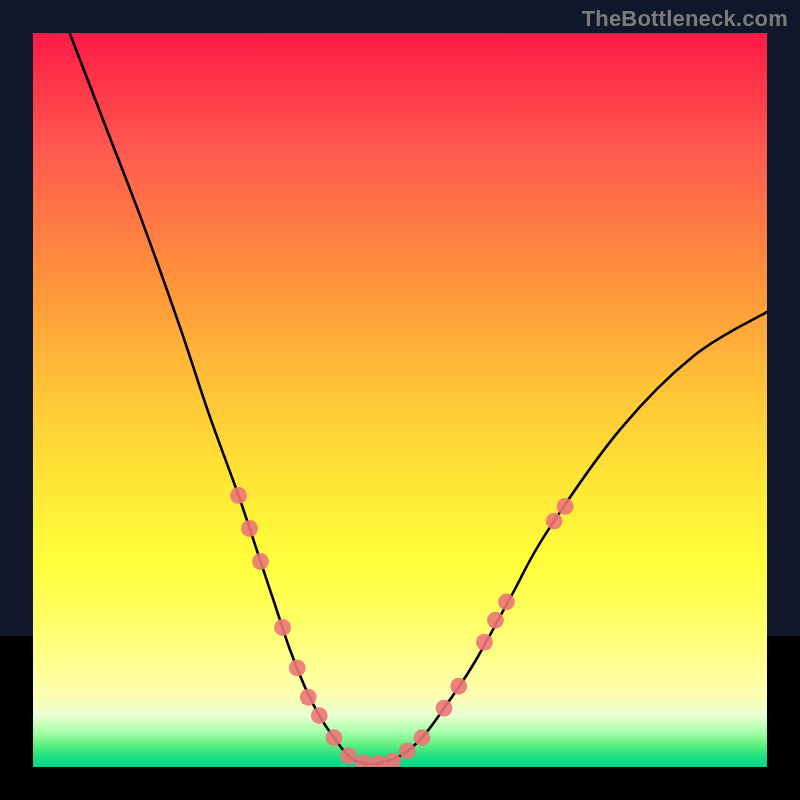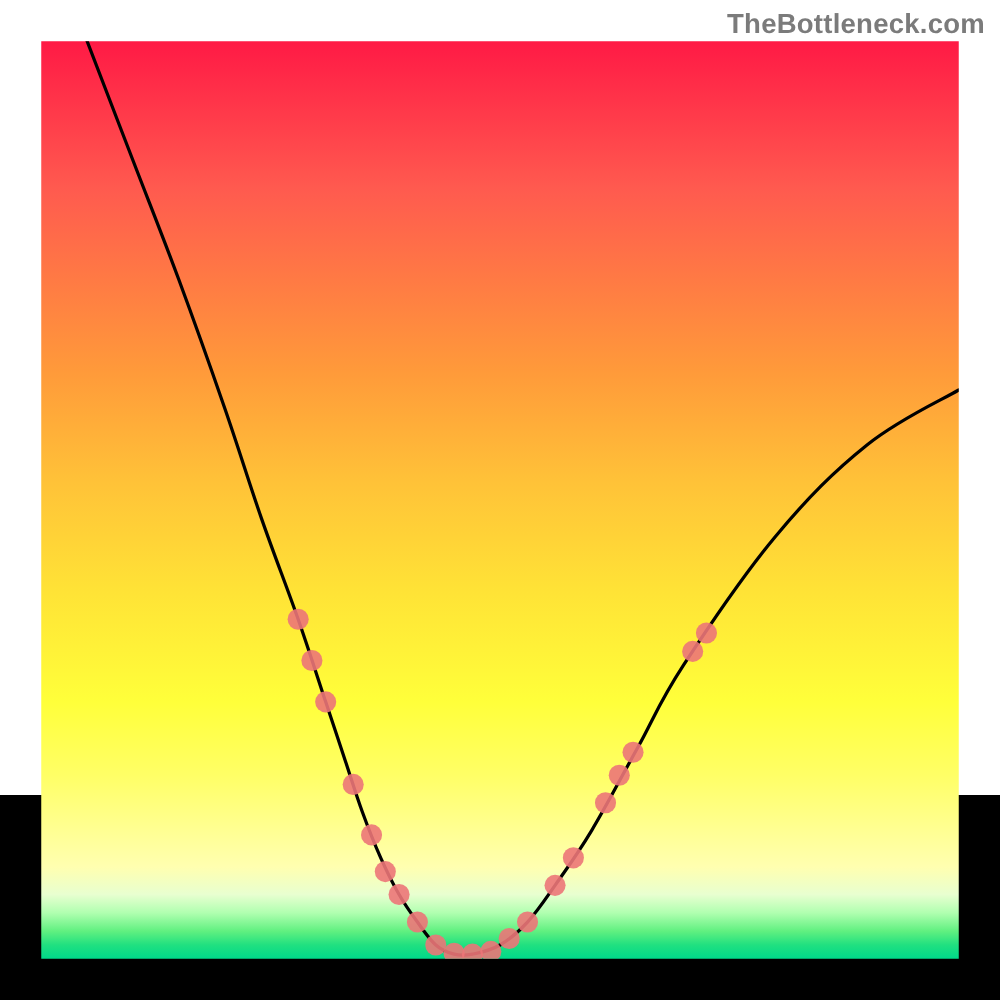--- a/index.html
+++ b/index.html
@@ -9,21 +9,21 @@
     height: 800px;
     background: #000;
     overflow: hidden;
   }
   .frame {
     position: absolute;
     top: 0;
     left: 0;
     width: 800px;
     height: 636px;
-    background: #ffffff;
+    background: #0f172a;
   }
   .plot-area {
     position: absolute;
     left: 33px;
     top: 33px;
     width: 734px;
     height: 734px;
     background: linear-gradient(to bottom,
       #ff1a45 0%,
       #ff3a4a 8%,

